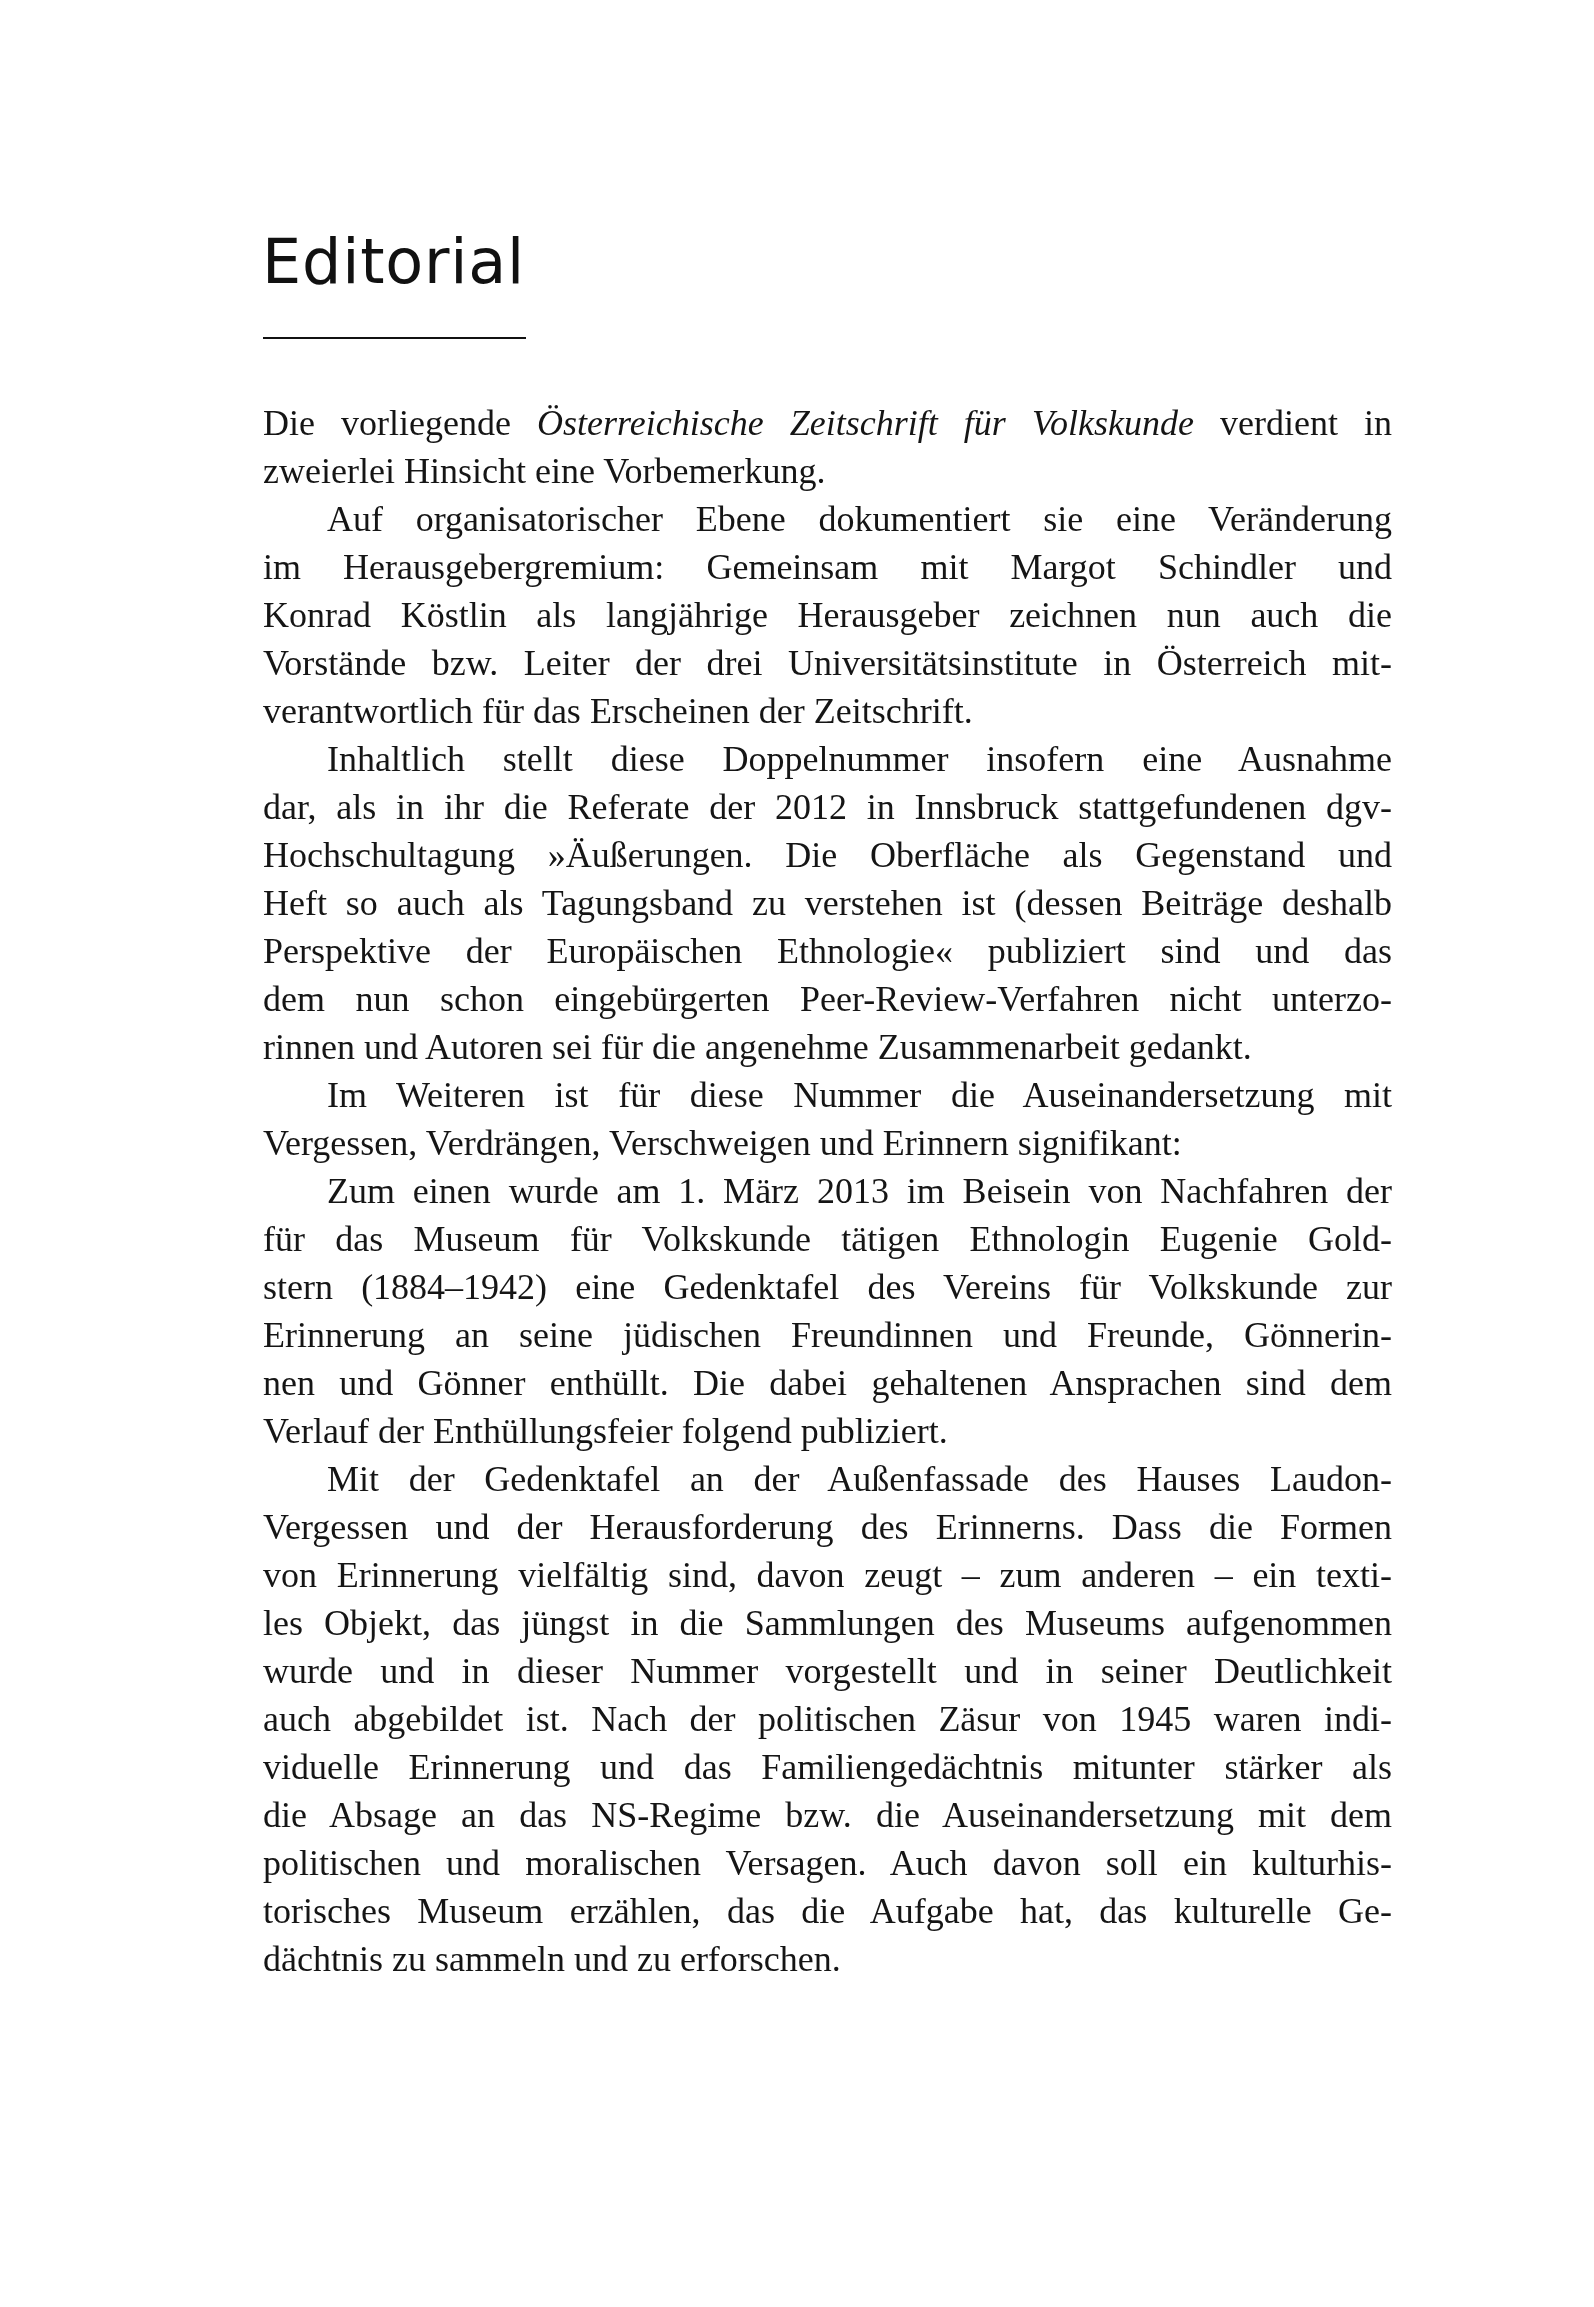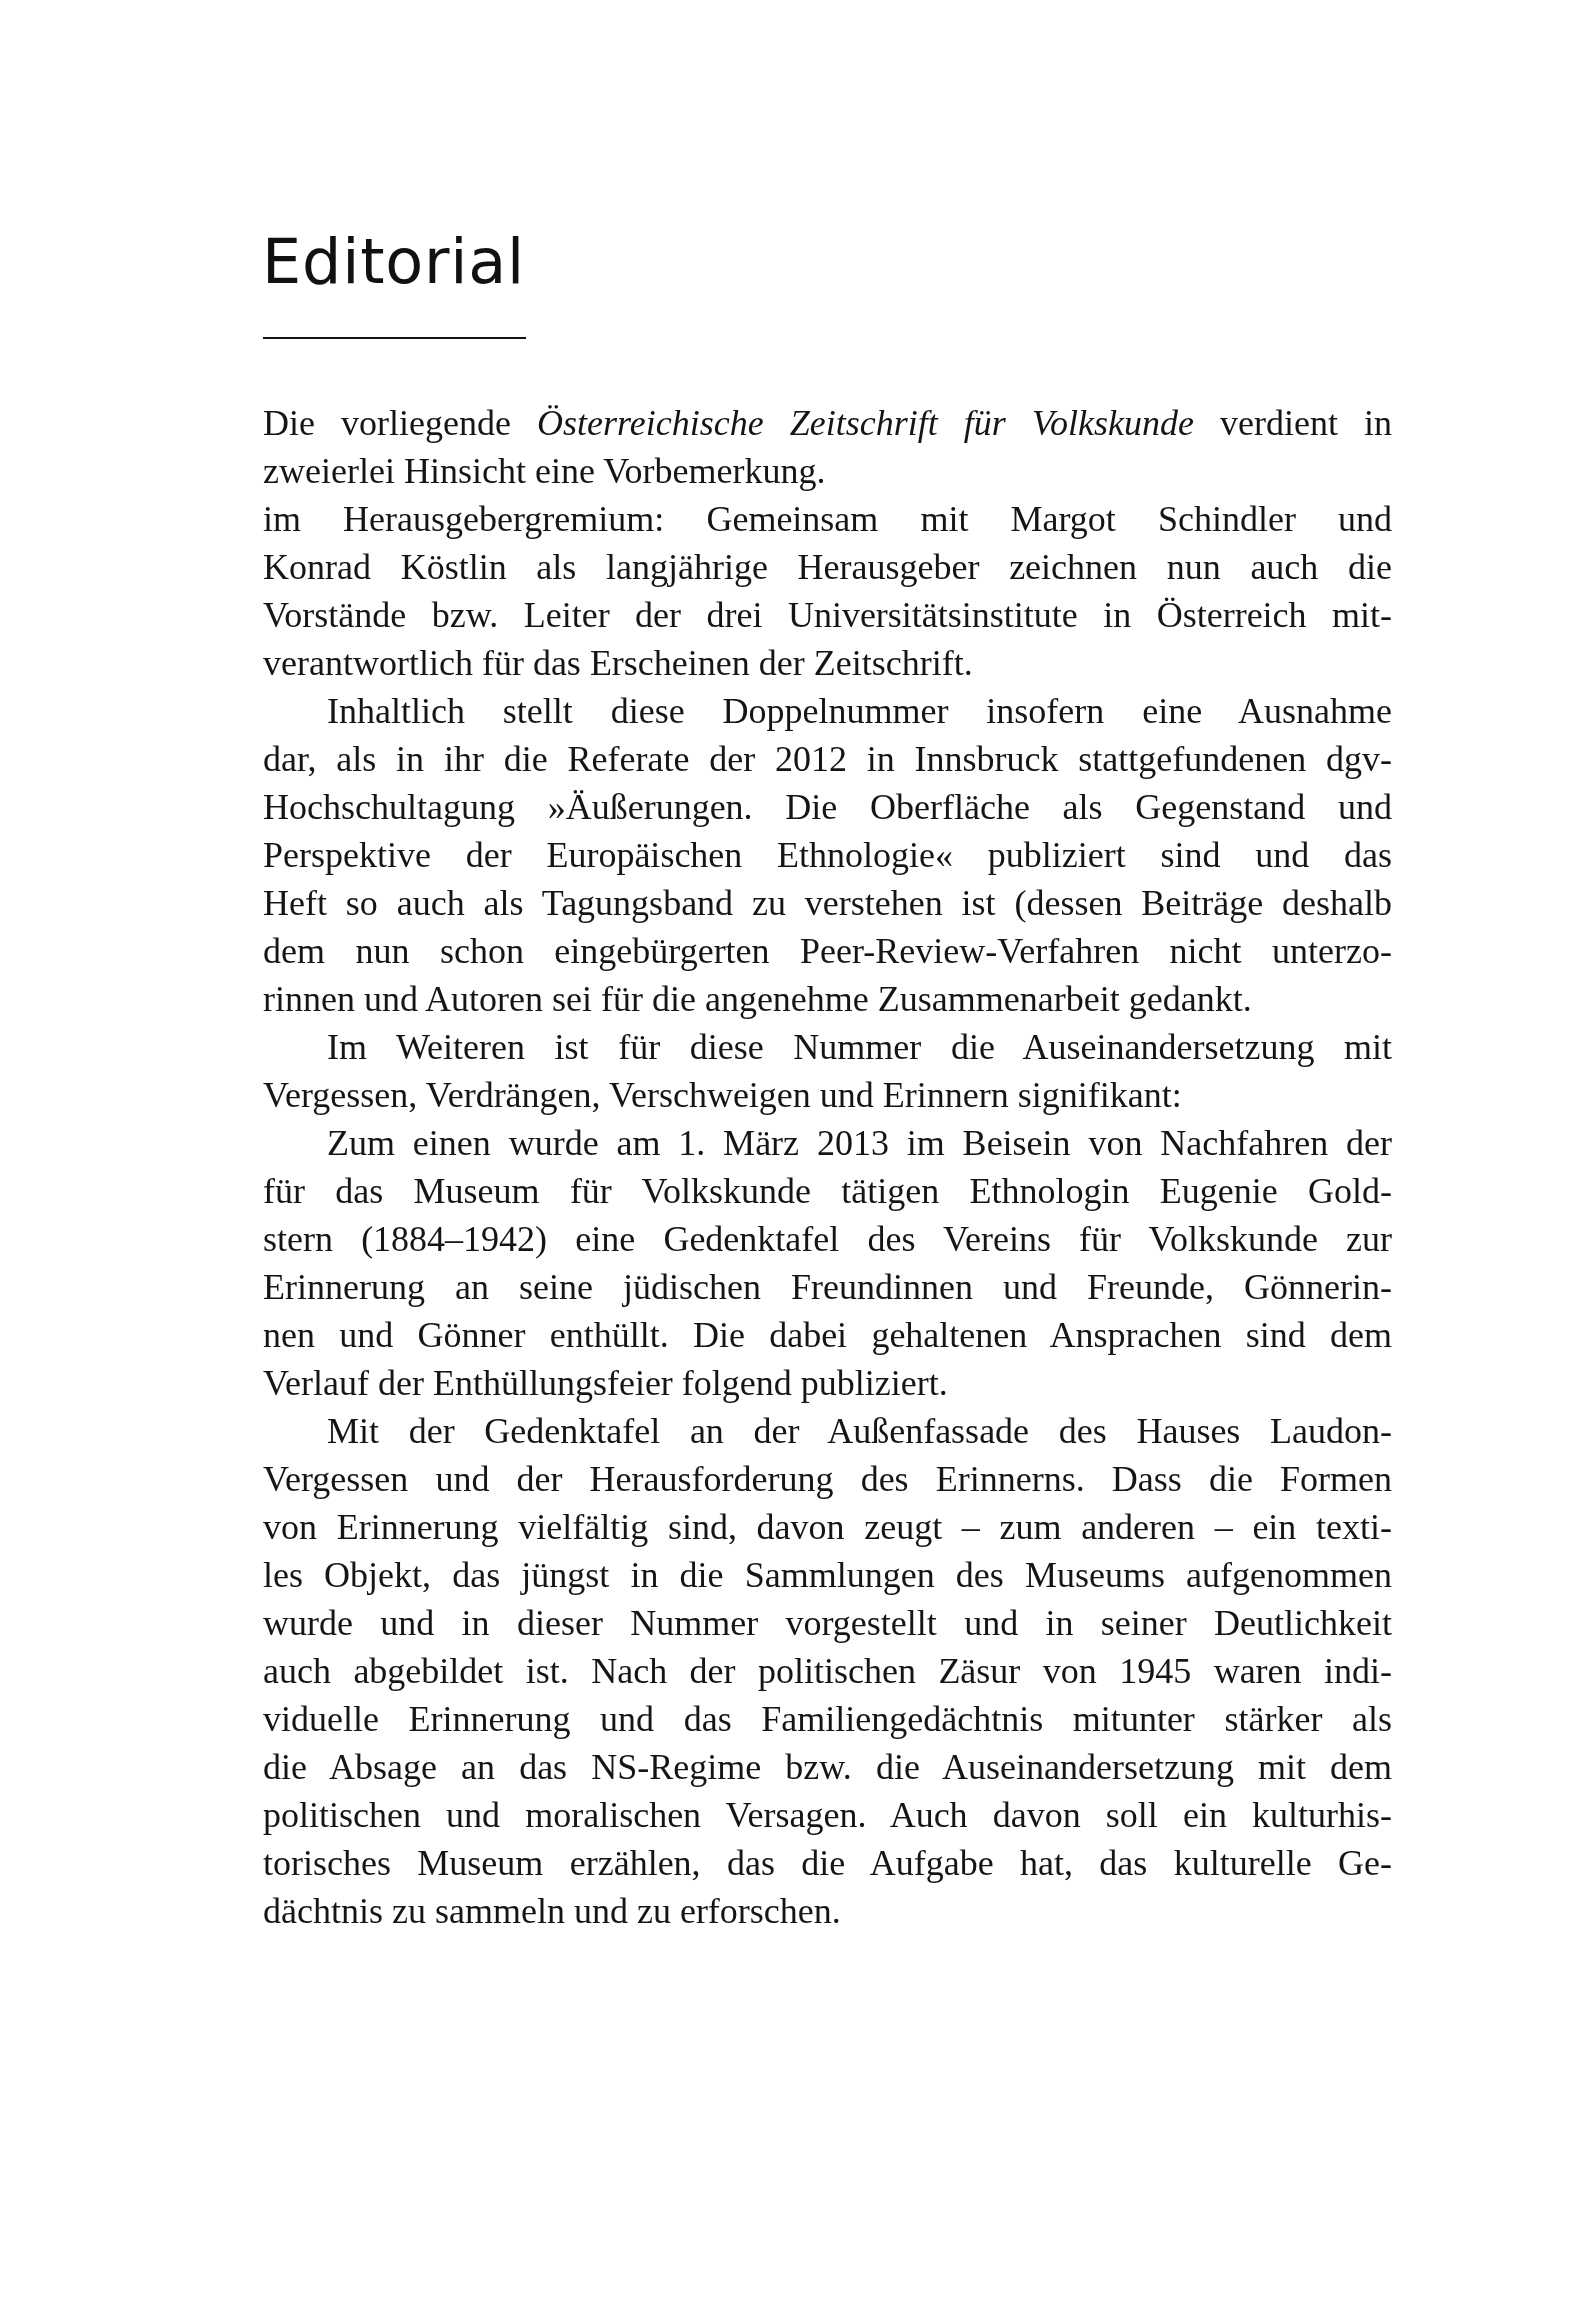--- a/index.html
+++ b/index.html
@@ -26,31 +26,32 @@
 
 <div class="page">
   <h1 class="title">Editorial</h1>
   <div class="rule"></div>
   <div class="body" id="body">
       <div>
         <span class="line">Die vorliegende <em>Österreichische Zeitschrift für Volkskunde</em> verdient in</span>
         <span class="line last">zweierlei Hinsicht eine Vorbemerkung.</span>
       </div>
       <div>
+        <span class="line indent">Auf organisatorischer Ebene dokumentiert sie eine Veränderung</span>
         <span class="line">im Herausgebergremium: Gemeinsam mit Margot Schindler und</span>
         <span class="line">Konrad Köstlin als langjährige Herausgeber zeichnen nun auch die</span>
         <span class="line">Vorstände bzw. Leiter der drei Universitätsinstitute in Österreich mit-</span>
         <span class="line last">verantwortlich für das Erscheinen der Zeitschrift.</span>
       </div>
       <div>
         <span class="line indent">Inhaltlich stellt diese Doppelnummer insofern eine Ausnahme</span>
         <span class="line">dar, als in ihr die Referate der 2012 in Innsbruck stattgefundenen dgv-</span>
         <span class="line">Hochschultagung »Äußerungen. Die Oberfläche als Gegenstand und</span>
+        <span class="line">Heft so auch als Tagungsband zu verstehen ist (dessen Beiträge deshalb</span>
         <span class="line">Perspektive der Europäischen Ethnologie« publiziert sind und das</span>
-        <span class="line">Heft so auch als Tagungsband zu verstehen ist (dessen Beiträge deshalb</span>
         <span class="line">dem nun schon eingebürgerten Peer-Review-Verfahren nicht unterzo-</span>
         <span class="line last">rinnen und Autoren sei für die angenehme Zusammenarbeit gedankt.</span>
       </div>
       <div>
         <span class="line indent">Im Weiteren ist für diese Nummer die Auseinandersetzung mit</span>
         <span class="line last">Vergessen, Verdrängen, Verschweigen und Erinnern signifikant:</span>
       </div>
       <div>
         <span class="line indent">Zum einen wurde am 1. März 2013 im Beisein von Nachfahren der</span>
         <span class="line">für das Museum für Volkskunde tätigen Ethnologin Eugenie Gold-</span>

